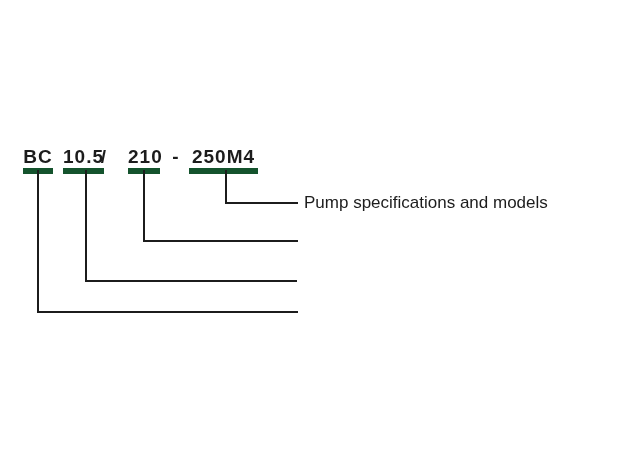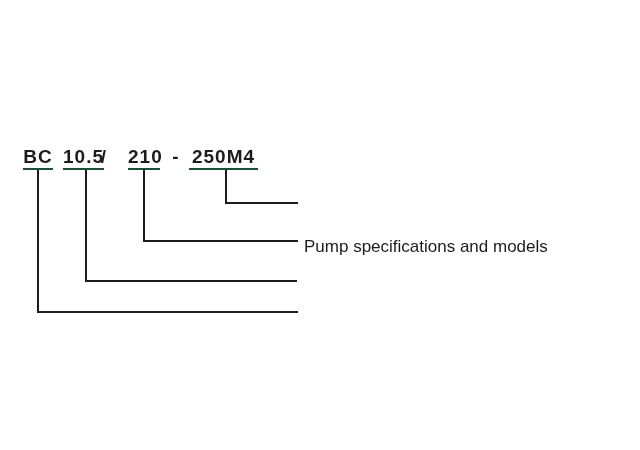--- a/index.html
+++ b/index.html
@@ -22,21 +22,21 @@
     top: 146px;
     height: 22px;
     line-height: 22px;
     text-align: center;
     font-size: 19px;
     font-weight: 600;
     letter-spacing: 1px;
     white-space: nowrap;
   }
   .seg.underlined {
-    border-bottom: 2px solid #14532d;
+    border-bottom: 6px solid #14532d;
   }
   
   .vline {
     position: absolute;
     width: 2px;
     background: #1c1c1c;
   }
   .hline {
     position: absolute;
     height: 2px;
@@ -44,21 +44,20 @@
   }
   
   .label {
     position: absolute;
     left: 304px;
     height: 20px;
     line-height: 20px;
     font-size: 17px;
     white-space: nowrap;
     color: #1c1c1c;
-    margin-top: 44px;
   }
 </style>
 </head>
 <body>
 
 <div class="canvas">
 
   <div class="seg underlined" style="left:23px; width:30px;">BC</div>
 
   <div class="seg underlined" style="left:63px; width:41px;">10.5</div>

